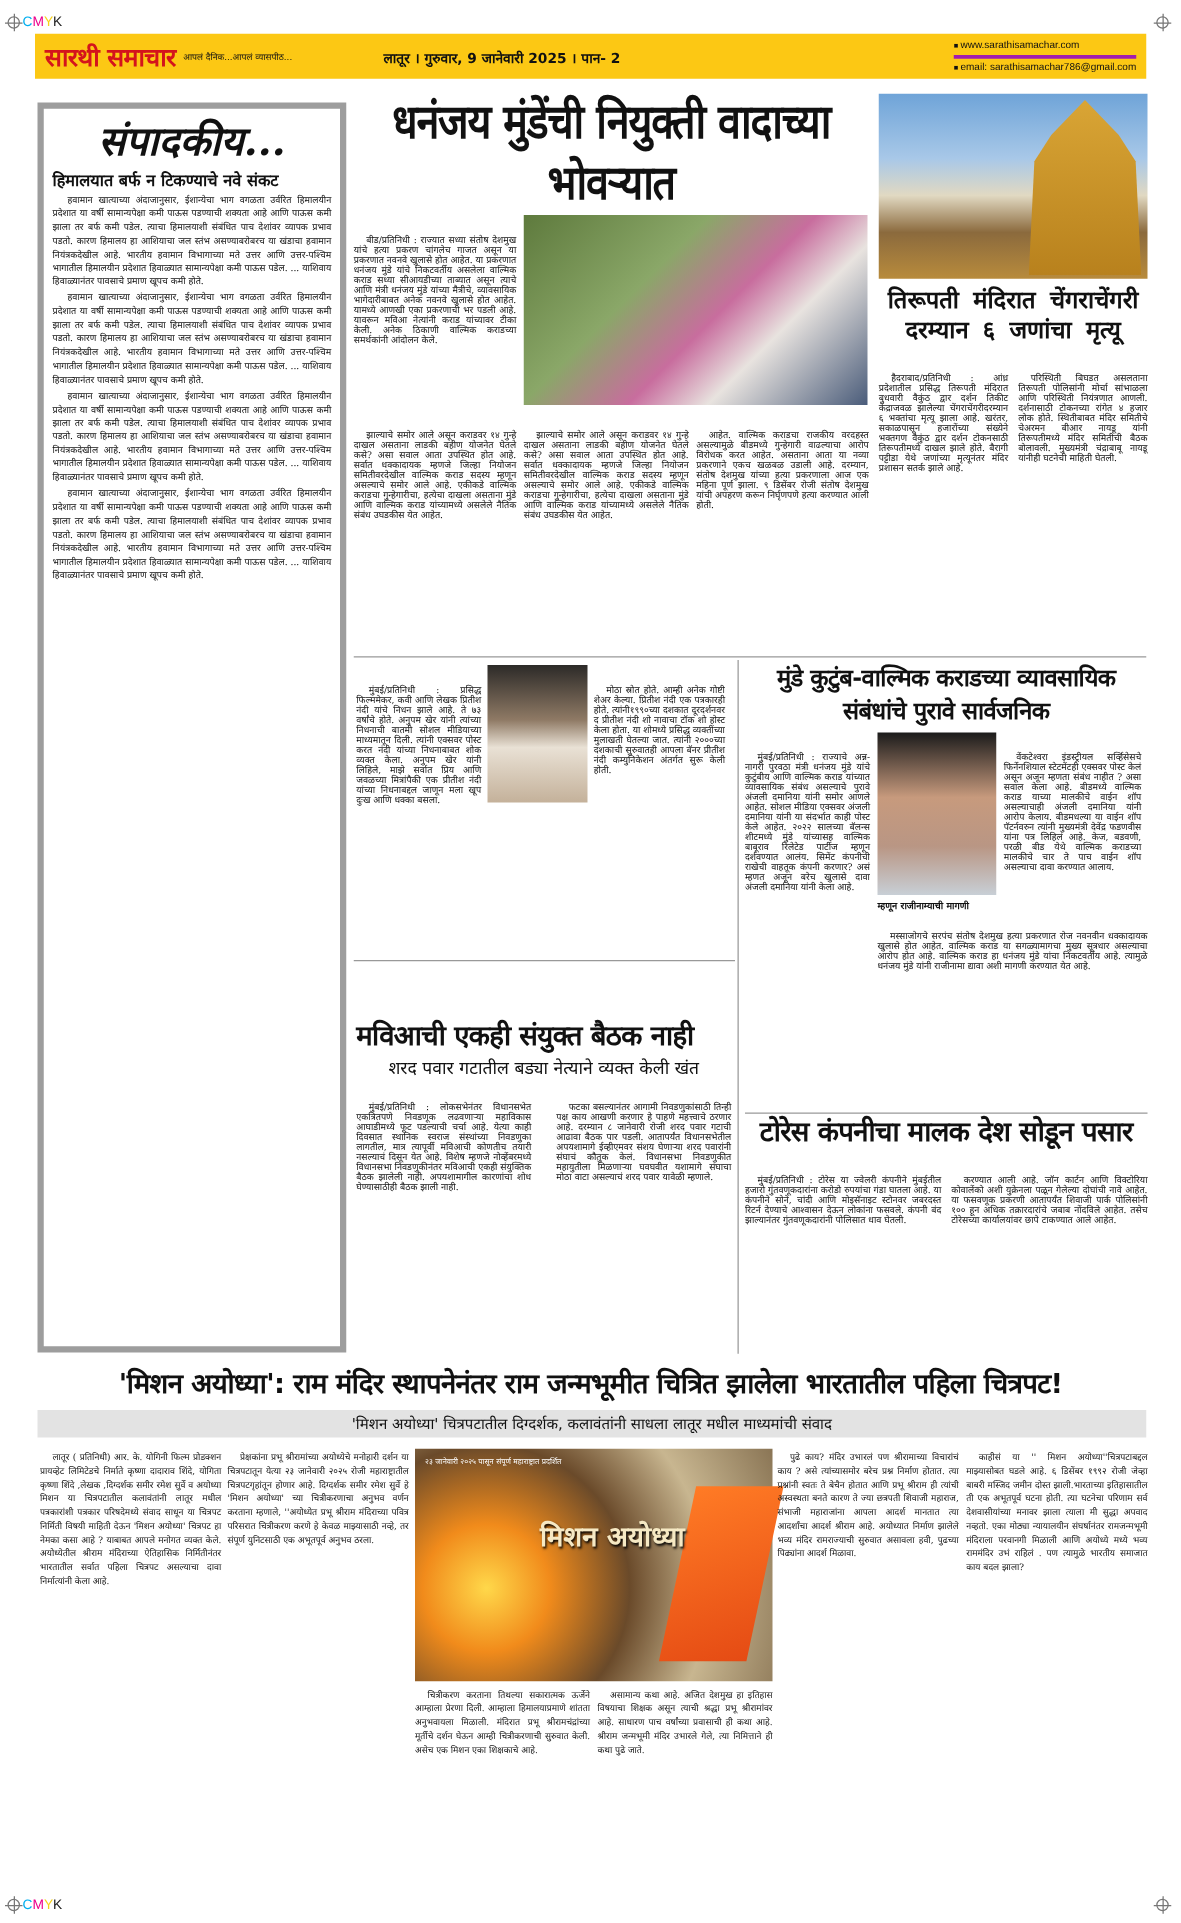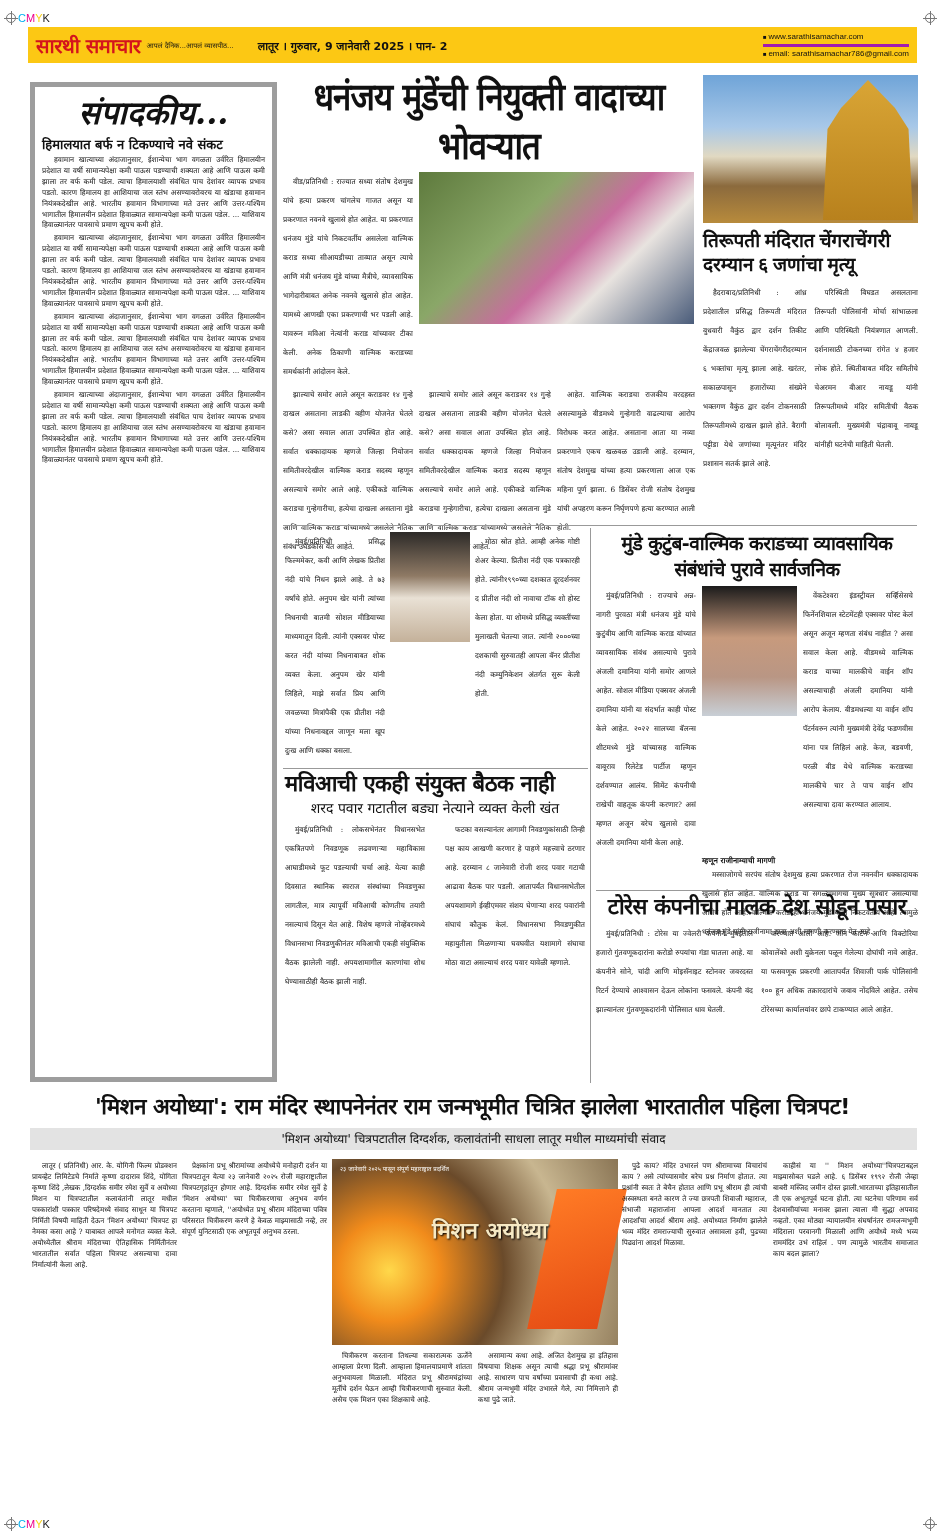--- a/index.html
+++ b/index.html
@@ -6,42 +6,42 @@
   body { width: 945px; height: 1538px; background: #fff; font-family: "DejaVu Serif", serif; color: #111; position: relative; overflow: hidden; }
   .cmyk { position: absolute; font-family: "Liberation Sans", sans-serif; font-size: 11px; }
   .cmyk .c { color: #00aeef; } .cmyk .m { color: #ec008c; } .cmyk .y { color: #f7d117; } .cmyk .k { color: #222; }
   .reg { position: absolute; width: 10px; height: 10px; border: 1px solid #777; border-radius: 50%; }
   .reg::before { content: ""; position: absolute; left: 4px; top: -3px; width: 1px; height: 14px; background: #777; }
   .reg::after { content: ""; position: absolute; top: 4px; left: -3px; height: 1px; width: 14px; background: #777; }
 
   .masthead { position: absolute; left: 28px; top: 27px; width: 889px; height: 36px; background: #fcc814; display: flex; align-items: center; padding: 0 8px; }
   .mast-title { color: #d4141c; font-family: "DejaVu Sans", sans-serif; font-weight: bold; font-size: 20px; letter-spacing: -0.5px; }
   .mast-tag { font-size: 7px; margin-left: 6px; font-family: "DejaVu Sans", sans-serif; }
-  .mast-date { font-family: "DejaVu Sans", sans-serif; font-size: 11px; font-weight: bold; margin-left: 24px; }
+  .mast-date { font-family: "DejaVu Sans", sans-serif; font-size: 11px; font-weight: bold; margin-left: 73px; }
   .mast-contact { margin-left: auto; font-family: "Liberation Sans", sans-serif; font-size: 8px; line-height: 13px; }
   .mast-contact div::before { content: "■ "; font-size: 6px; }
   .mast-contact .web { border-bottom: 3px solid #a21caf; }
 
   .editorial { position: absolute; left: 30px; top: 82px; width: 247px; height: 1000px; border: 5px solid #9d9d9d; padding: 6px 7px; background: #fff; }
   .ed-logo { font-family: "DejaVu Serif", serif; font-style: italic; font-size: 32px; font-weight: bold; text-align: center; line-height: 40px; }
   .ed-head { font-family: "DejaVu Sans", sans-serif; font-weight: bold; font-size: 13px; margin-top: 2px; }
   .ed-body { font-size: 7.3px; line-height: 10.9px; text-align: justify; text-indent: 12px; margin-top: 2px; }
 
   .lead { position: absolute; left: 283px; top: 80px; width: 412px; }
   .lead-kicker { font-family: "DejaVu Sans", sans-serif; font-size: 17px; text-align: center; }
   .lead-head { font-family: "DejaVu Sans", sans-serif; font-weight: bold; font-size: 33px; text-align: center; line-height: 42px; letter-spacing: -1px; transform: scaleY(1.15); }
   .lead-cols { display: flex; margin-top: 8px; gap: 6px; }
-  .col-text { font-size: 7.3px; line-height: 19px; text-align: justify; text-indent: 10px; }
+  .col-text { font-size: 7.3px; line-height: 8px; text-align: justify; text-indent: 10px; margin-top: 16px; }
   .photo { background: linear-gradient(135deg,#5e7a3d 0%,#8aa768 35%,#c86d9e 55%,#e8e3df 70%,#4a5c7a 100%); position: relative; }
   .photo-main { width: 275px; height: 152px; }
 
   .tiru { position: absolute; left: 703px; top: 75px; width: 215px; }
   .tiru-photo { height: 148px; background: linear-gradient(180deg,#6fa4d8 0%,#a8c8e8 35%,#e1d9c2 55%,#8b6a3d 75%,#b88b3c 100%); position: relative; }
   .tiru-photo .gold { position: absolute; right: 5px; top: 5px; width: 90px; height: 140px; background: linear-gradient(180deg,#d9a535,#b8811d); clip-path: polygon(50% 0,80% 20%,95% 35%,100% 100%,0 100%,5% 35%,20% 20%); }
-  .tiru-head { font-family: Liberation Serif, serif; font-weight: bold; font-size: 19px; line-height: 24px; margin-top: 6px; }
+  .tiru-head { font-family: Liberation Mono, monospace; font-weight: bold; font-size: 19px; text-align: center; line-height: 24px; margin-top: 6px; }
   .tiru-cols { display: flex; gap: 8px; margin-top: 6px; }
 
   .rule { position: absolute; height: 1px; background: #999; }
   .vrule { position: absolute; width: 1px; background: #999; }
 
   .block { position: absolute; }
   .h-big { font-family: "DejaVu Sans", sans-serif; font-weight: bold; font-size: 21px; line-height: 28px; letter-spacing: -0.5px; }
   .h-sub { font-family: "DejaVu Sans", sans-serif; font-size: 14px; text-align: center; }
 
   .portrait { width: 80px; height: 110px; background: linear-gradient(180deg,#2c2a28 0%,#8f7a65 40%,#e9e1d5 60%,#c4b19a 100%); }
@@ -84,21 +84,21 @@
 
 <article class="lead">
   <h1 class="lead-head">धनंजय मुंडेंची नियुक्ती वादाच्या भोवऱ्यात</h1>
   <div class="lead-cols">
     <p class="col-text" style="width:130px;">बीड/प्रतिनिधी : राज्यात सध्या संतोष देशमुख यांचे हत्या प्रकरण चांगलेच गाजत असून या प्रकरणात नवनवे खुलासे होत आहेत. या प्रकरणात धनंजय मुंडे यांचे निकटवर्तीय असलेला वाल्मिक कराड सध्या सीआयडीच्या ताब्यात असून त्याचे आणि मंत्री धनंजय मुंडे यांच्या मैत्रीचे, व्यावसायिक भागेदारीबाबत अनेक नवनवे खुलासे होत आहेत. यामध्ये आणखी एका प्रकरणाची भर पडली आहे. यावरून मविआ नेत्यांनी कराड यांच्यावर टीका केली. अनेक ठिकाणी वाल्मिक कराडच्या समर्थकांनी आंदोलन केले.</p>
     <div class="photo photo-main"></div>
   </div>
   <div class="lead-cols" style="margin-top:4px;">
     <p class="col-text" style="width:130px;">झाल्याचे समोर आले असून कराडवर १४ गुन्हे दाखल असताना लाडकी बहीण योजनेत घेतले कसे? असा सवाल आता उपस्थित होत आहे. सर्वात धक्कादायक म्हणजे जिल्हा नियोजन समितीवरदेखील वाल्मिक कराड सदस्य म्हणून असल्याचे समोर आले आहे. एकीकडे वाल्मिक कराडचा गुन्हेगारीचा, हत्येचा दाखला असताना मुंडे आणि वाल्मिक कराड यांच्यामध्ये असलेले नैतिक संबंध उघडकीस येत आहेत.</p>
     <p class="col-text" style="width:132px;">झाल्याचे समोर आले असून कराडवर १४ गुन्हे दाखल असताना लाडकी बहीण योजनेत घेतले कसे? असा सवाल आता उपस्थित होत आहे. सर्वात धक्कादायक म्हणजे जिल्हा नियोजन समितीवरदेखील वाल्मिक कराड सदस्य म्हणून असल्याचे समोर आले आहे. एकीकडे वाल्मिक कराडचा गुन्हेगारीचा, हत्येचा दाखला असताना मुंडे आणि वाल्मिक कराड यांच्यामध्ये असलेले नैतिक संबंध उघडकीस येत आहेत.</p>
-    <p class="col-text" style="width:138px;">आहेत. वाल्मिक कराडचा राजकीय वरदहस्त असल्यामुळे बीडमध्ये गुन्हेगारी वाढल्याचा आरोप विरोधक करत आहेत. असताना आता या नव्या प्रकरणाने एकच खळबळ उडाली आहे. दरम्यान, संतोष देशमुख यांच्या हत्या प्रकरणाला आज एक महिना पूर्ण झाला. 6 डिसेंबर रोजी संतोष देशमुख यांची अपहरण करून निर्घृणपणे हत्या करण्यात आली होती.</p>
+    <p class="col-text" style="width:138px;">आहेत. वाल्मिक कराडचा राजकीय वरदहस्त असल्यामुळे बीडमध्ये गुन्हेगारी वाढल्याचा आरोप विरोधक करत आहेत. असताना आता या नव्या प्रकरणाने एकच खळबळ उडाली आहे. दरम्यान, संतोष देशमुख यांच्या हत्या प्रकरणाला आज एक महिना पूर्ण झाला. ९ डिसेंबर रोजी संतोष देशमुख यांची अपहरण करून निर्घृणपणे हत्या करण्यात आली होती.</p>
   </div>
 </article>
 
 <article class="tiru">
   <div class="tiru-photo">
       <div class="gold"></div>
     </div>
   <h2 class="tiru-head">तिरूपती मंदिरात चेंगराचेंगरी दरम्यान ६ जणांचा मृत्यू</h2>
   <div class="tiru-cols">
     <p class="col-text" style="width:104px;">हैदराबाद/प्रतिनिधी : आंध्र प्रदेशातील प्रसिद्ध तिरूपती मंदिरात बुधवारी वैकुंठ द्वार दर्शन तिकीट केंद्राजवळ झालेल्या चेंगराचेंगरीदरम्यान ६ भक्तांचा मृत्यू झाला आहे. खरंतर, सकाळपासून हजारोंच्या संख्येने भक्तगण वैकुंठ द्वार दर्शन टोकनसाठी तिरूपतीमध्ये दाखल झाले होते. बैरागी पट्टीडा येथे जणांच्या मृत्यूनंतर मंदिर प्रशासन सतर्क झाले आहे.</p>
@@ -112,21 +112,21 @@
 <article class="block" style="left:285px;top:530px;width:300px;">
   <div style="display:flex;gap:5px;margin-top:2px;">
     <p class="col-text" style="width:100px;">मुंबई/प्रतिनिधी : प्रसिद्ध फिल्ममेकर, कवी आणि लेखक प्रितीश नंदी यांचे निधन झाले आहे. ते ७३ वर्षांचे होते. अनुपम खेर यांनी त्यांच्या निधनाची बातमी सोशल मीडियाच्या माध्यमातून दिली. त्यांनी एक्सवर पोस्ट करत नंदी यांच्या निधनाबाबत शोक व्यक्त केला. अनुपम खेर यांनी लिहिले, माझे सर्वात प्रिय आणि जवळच्या मित्रांपैकी एक प्रीतीश नंदी यांच्या निधनाबद्दल जाणून मला खूप दुःख आणि धक्का बसला.</p>
     <div class="portrait"></div>
     <p class="col-text" style="width:105px;">मोठा स्रोत होते. आम्ही अनेक गोष्टी शेअर केल्या. प्रितीश नंदी एक पत्रकारही होते. त्यांनी१९९०च्या दशकात दूरदर्शनवर द प्रीतीश नंदी शो नावाचा टॉक शो होस्ट केला होता. या शोमध्ये प्रसिद्ध व्यक्तींच्या मुलाखती घेतल्या जात. त्यांनी २०००च्या दशकाची सुरुवातही आपला बॅनर प्रीतीश नंदी कम्युनिकेशन अंतर्गत सुरू केली होती.</p>
   </div>
 </article>
 
 <div class="rule" style="left:283px;top:768px;width:305px;"></div>
 
-<article class="block" style="left:285px;top:770px;width:300px;">
+<article class="block" style="left:285px;top:816px;width:300px;">
   <h2 class="h-big" style="font-size:22px;">मविआची एकही संयुक्त बैठक नाही</h2>
   <div class="h-sub">शरद पवार गटातील बड्या नेत्याने व्यक्त केली खंत</div>
   <div style="display:flex;gap:20px;margin-top:3px;">
     <p class="col-text" style="width:146px;">मुंबई/प्रतिनिधी : लोकसभेनंतर विधानसभेत एकत्रितपणे निवडणूक लढवणाऱ्या महाविकास आघाडीमध्ये फूट पडल्याची चर्चा आहे. येत्या काही दिवसात स्थानिक स्वराज संस्थांच्या निवडणुका लागतील, मात्र त्यापूर्वी मविआची कोणतीच तयारी नसल्याचं दिसून येत आहे. विशेष म्हणजे नोव्हेंबरमध्ये विधानसभा निवडणुकीनंतर मविआची एकही संयुक्तिक बैठक झालेली नाही. अपयशामागील कारणांचा शोध घेण्यासाठीही बैठक झाली नाही.</p>
     <p class="col-text" style="width:146px;">फटका बसल्यानंतर आगामी निवडणुकांसाठी तिन्ही पक्ष काय आखणी करणार हे पाहणे महत्त्वाचे ठरणार आहे. दरम्यान ८ जानेवारी रोजी शरद पवार गटाची आढावा बैठक पार पडली. आतापर्यंत विधानसभेतील अपयशामागे ईव्हीएमवर संशय घेणाऱ्या शरद पवारांनी संघाचं कौतुक केलं. विधानसभा निवडणुकीत महायुतीला मिळणाऱ्या घवघवीत यशामागे संघाचा मोठा वाटा असल्याचं शरद पवार यावेळी म्हणाले.</p>
   </div>
 </article>
 
 <article class="block" style="left:596px;top:530px;width:322px;">
   <h2 class="h-big" style="text-align:center;font-size:19px;line-height:26px;">मुंडे कुटुंब-वाल्मिक कराडच्या व्यावसायिक संबंधांचे पुरावे सार्वजनिक</h2>

